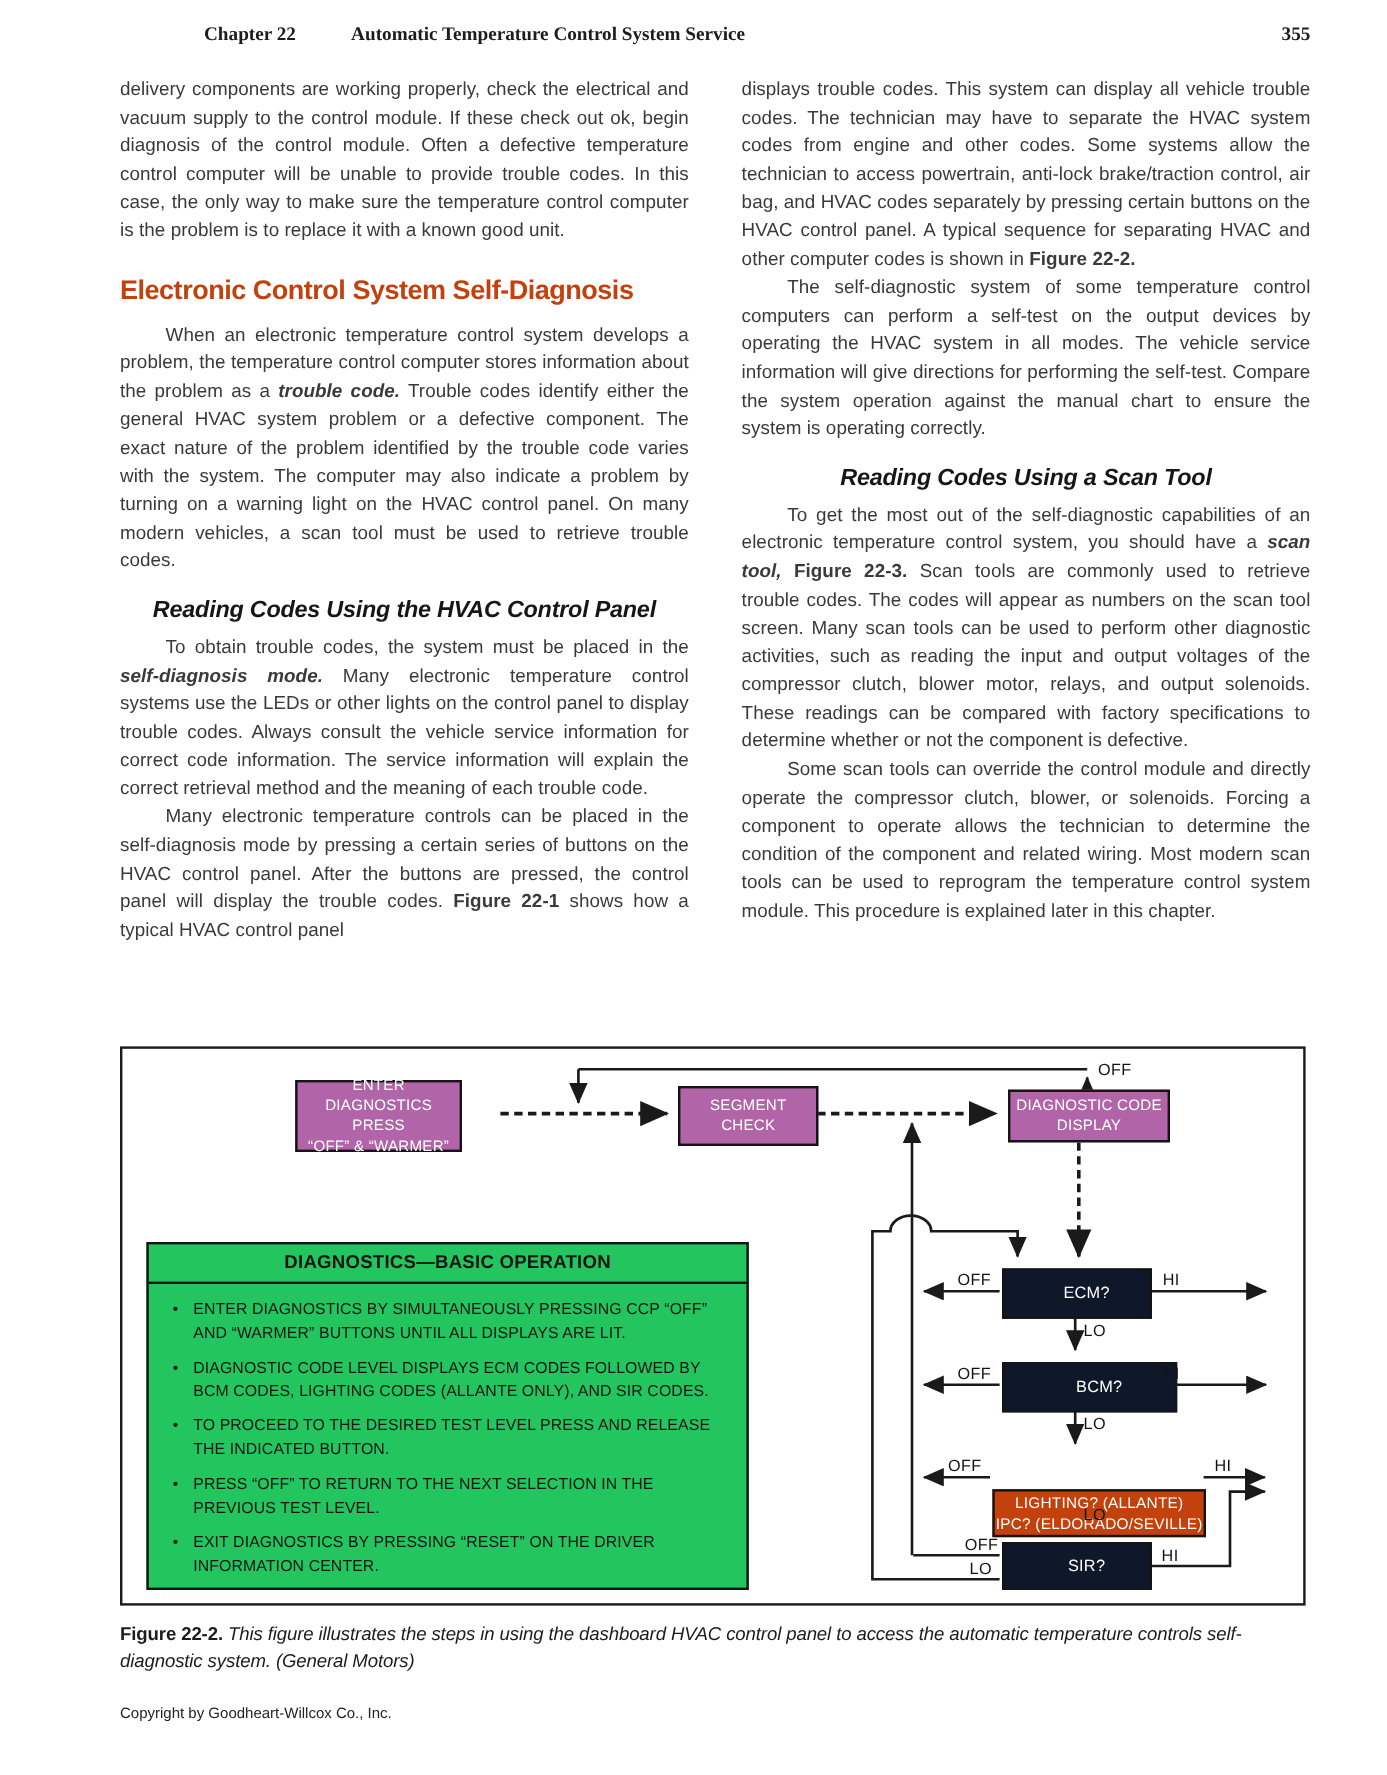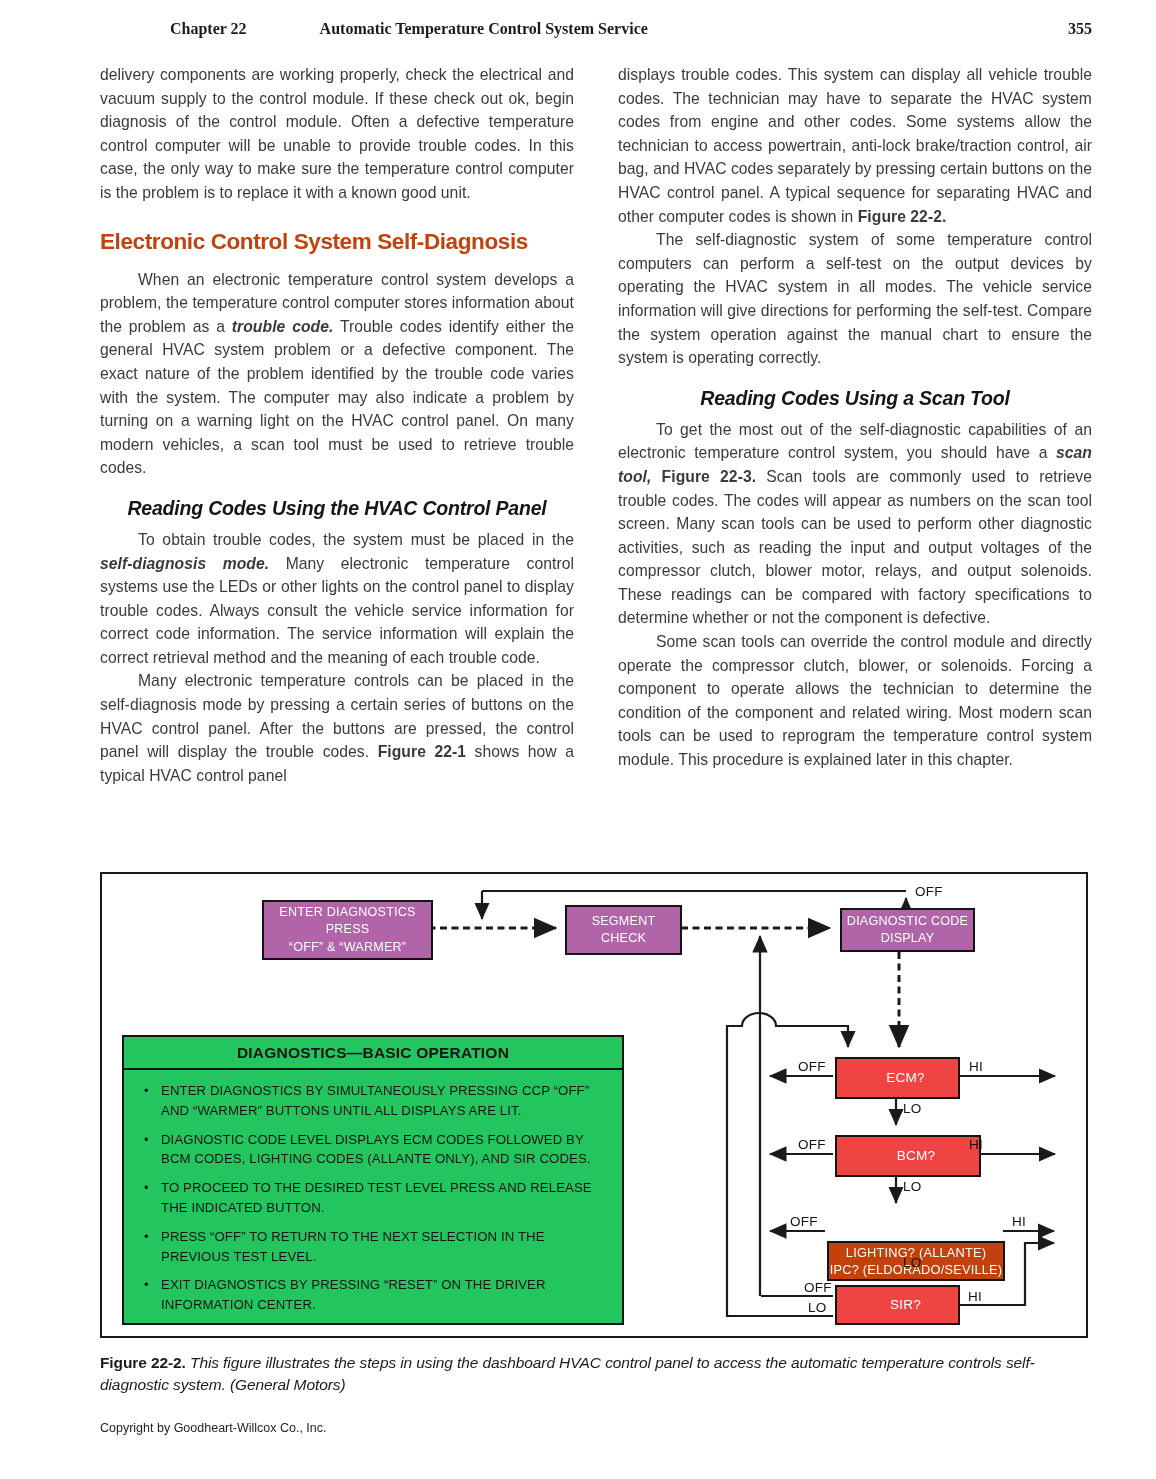--- a/index.html
+++ b/index.html
@@ -4,21 +4,21 @@
 <style>
   html,body { margin:0; padding:0; background:#ffffff; }
   .page { position:relative; width:1156px; height:1479px; background:#fff; overflow:hidden;
           font-family:"Liberation Sans", sans-serif; color:#3a3a3a; }
 
   
   .pagehead { position:absolute; top:20px; left:170px; right:64px; display:flex;
               justify-content:space-between; align-items:baseline;
               font-family:"Liberation Serif", serif; font-weight:bold; font-size:16px; color:#1c1c1c; }
   .ph-title { margin-left:46px; }
-  .ph-left { display:flex;gap:27px; }
+  .ph-left { display:flex; }
 
   
   .columns { position:absolute; top:63px; left:100px; width:992px; height:800px;
              display:flex; gap:44px; overflow:hidden; }
   .col { width:480px; }
   .body { margin:0; font-size:15.7px; line-height:23.6px; text-align:justify;
           letter-spacing:0.05px; color:#3a3a3a; }
   .indent { text-indent:38px; }
   .h1 { font-size:22.5px; font-weight:bold; color:#c2410c; margin:24px 0 13px;
         letter-spacing:-0.4px; white-space:nowrap; }
@@ -29,21 +29,21 @@
 
   
   .figbox { position:absolute; left:100px; top:872px; width:988px; height:466px;
             border:2.5px solid #1a1a1a; margin:0; background:#fff; box-sizing:border-box; }
   .wires { position:absolute; left:-2.5px; top:-2.5px; width:988px; height:466px; }
   .node { position:absolute; box-sizing:border-box; border:2.5px solid #141414;
           display:flex; flex-direction:column; align-items:center; justify-content:center;
           color:#fff; text-align:center; font-size:12.6px; line-height:1.36; letter-spacing:0.2px; }
   .node span { display:block; }
   .purple { background:#b164a8; }
-  .blue   { background:#ef4444; font-size:13.6px;padding-left:16px; }
+  .blue   { background:#0f172a; font-size:13.6px;padding-left:16px; }
   .blue2  { background:#c2410c; font-size:12.8px;margin-top:28px; }
   .elabel { position:absolute; font-size:13.5px; color:#141414; letter-spacing:0.3px; }
 
   .ops { position:absolute; left:20px; top:161px; width:502px; height:290px;
          border:2px solid #141414; box-sizing:border-box; background:#22c55e; }
   .ops-title { height:31px; border-bottom:2px solid #141414; display:flex; align-items:center;
                justify-content:center; font-weight:bold; font-size:15.5px; color:#141414;
                letter-spacing:0.2px; }
   .ops-list { padding:11px 0 0 0; }
   .ops-item { display:flex; margin:0 12px 9px 20px; font-size:13.2px; line-height:1.5;
@@ -112,21 +112,21 @@
         <path d="M 858 204 H 955" stroke-width="2.2" marker-end="url(#arr)"></path>
         <path d="M 858 282 H 955" stroke-width="2.2" marker-end="url(#arr)"></path>
         <path d="M 903 359 H 954" stroke-width="2.2" marker-end="url(#arr)"></path>
         <path d="M 858 433 H 925 V 371 H 954" stroke-width="2.2" marker-end="url(#arr)"></path>
         <path d="M 796 225 V 253" stroke-width="2.2" marker-end="url(#arr)"></path>
         <path d="M 796 303 V 331" stroke-width="2.2" marker-end="url(#arr)"></path>
         <path d="M 796 379 V 403" stroke-width="2.2" marker-end="url(#arr)"></path>
       </g>
     </svg>
 
-    <div class="node purple" style="left:160px; top:26px; width:171px; height:60px;">
+    <div class="node purple" style="left:144px; top:26px; width:139px; height:60px;">
       <span>ENTER DIAGNOSTICS</span>
       <span>PRESS</span>
       <span>“OFF” &amp; “WARMER”</span>
     </div>
 
     <div class="node purple" style="left:463px; top:31px; width:117px; height:50px;">
       <span>SEGMENT</span>
       <span>CHECK</span>
     </div>
 

